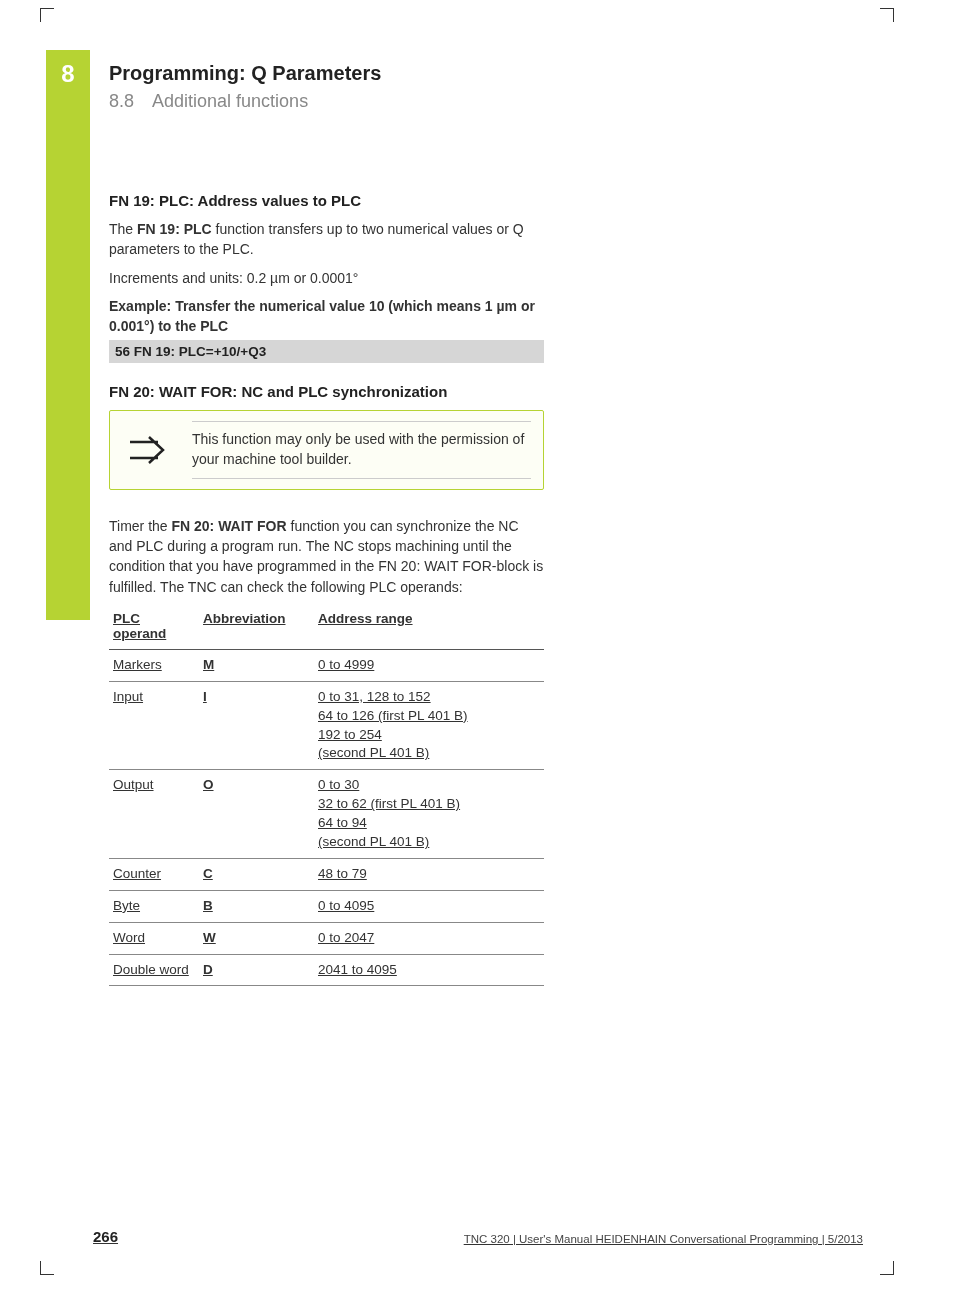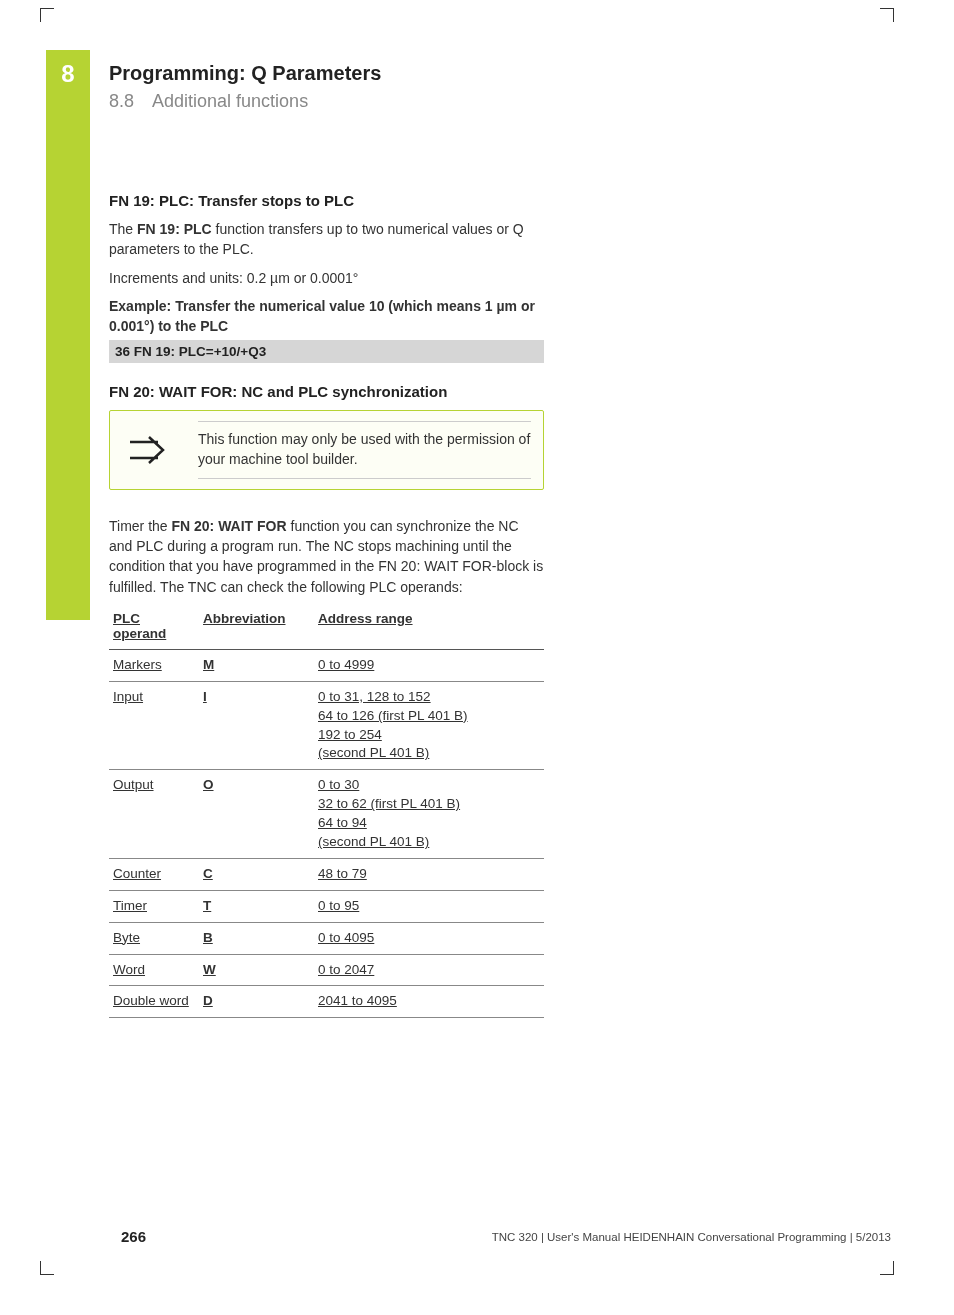--- a/index.html
+++ b/index.html
@@ -56,39 +56,40 @@
     color:#222;
   }
   .note-box {
     border: 1px solid #b6d333;
     background: #fdfef5;
     border-radius: 2px;
     padding: 10px 12px 10px 12px;
     margin: 10px 0 26px 0;
     display: flex;
     align-items: center;
-    gap: 20px;
+    gap: 14px;
   }
   .note-icon { flex: 0 0 56px; height:40px; display:flex; align-items:center; justify-content:center;}
   .note-icon svg { width: 46px; height: 32px; stroke:#222; stroke-width:2.5; fill:none;}
   .note-text { font-size: 14px; line-height:1.4; border-top:1px solid #ccc; border-bottom:1px solid #ccc; padding:8px 0;}
   table { border-collapse: collapse; width: 100%; margin-top:6px;text-decoration:underline;}
   th { text-align:left; font-size:13.5px; font-weight:bold; border-bottom:1.5px solid #555; padding:6px 4px 8px 4px; vertical-align:top;}
   td { text-align:left; font-size:13.5px; border-bottom:1px solid #888; padding:6px 4px; vertical-align:top; line-height:1.4;}
   td.abbr { font-weight:bold;}
   .col1 { width: 90px;}
   .col2 { width: 115px;}
   .footer {
     position:absolute;
     bottom:70px;
-    left:121px;
+    left:93px;
     width: 770px;
     display:flex;
     justify-content:space-between;
-    align-items:center;
+    align-items:flex-end;
+    text-decoration:underline;
   }
   .page-num { font-weight:bold; font-size:15px; color:#222;}
   .footer-text { font-size:11.5px; color:#444;}
 </style>
 </head>
 <body>
 
 <div class="crop-tl"></div>
 <div class="crop-tr"></div>
 <div class="crop-bl"></div>
@@ -96,27 +97,27 @@
 
 <div class="green-bar"></div>
 <div class="chapter-badge">8</div>
 
 <div class="content">
   <div class="h1">Programming: Q Parameters</div>
   <div class="h2">
     <span class="num">8.8</span><span>Additional functions</span>
   </div>
 
-  <div class="h3">FN 19: PLC: Transfer stops to PLC</div>
+  <div class="h3">FN 19: PLC: Address values to PLC</div>
   <p>
     <span>The </span><span class="bold">FN 19: PLC</span><span> function transfers up to two numerical values or Q parameters to the PLC.</span>
   </p>
   <p>Increments and units: 0.2 µm or 0.0001°</p>
   <p class="example-label">Example: Transfer the numerical value 10 (which means 1 µm or 0.001°) to the PLC</p>
-  <div class="code-block">36 FN 19: PLC=+10/+Q3</div>
+  <div class="code-block">56 FN 19: PLC=+10/+Q3</div>
 
   <div class="h3">FN 20: WAIT FOR: NC and PLC synchronization</div>
   <div class="note-box">
     <div class="note-icon">
       <svg viewBox="0 0 46 32">
           <path d="M3 8 h28 M3 24 h28 M22 3 l14 13 l-14 13"></path>
         </svg>
     </div>
     <div class="note-text">This function may only be used with the permission of your machine tool builder.</div>
   </div>
@@ -147,25 +148,20 @@
           <td class="col1">Output</td>
           <td class="col2 abbr">O</td>
           <td>0 to 30<br>32 to 62 (first PL 401 B)<br>64 to 94<br>(second PL 401 B)</td>
         </tr>
         <tr>
           <td class="col1">Counter</td>
           <td class="col2 abbr">C</td>
           <td>48 to 79</td>
         </tr>
         <tr>
-          <td class="col1">Timer</td>
-          <td class="col2 abbr">T</td>
-          <td>0 to 95</td>
-        </tr>
-        <tr>
           <td class="col1">Byte</td>
           <td class="col2 abbr">B</td>
           <td>0 to 4095</td>
         </tr>
         <tr>
           <td class="col1">Word</td>
           <td class="col2 abbr">W</td>
           <td>0 to 2047</td>
         </tr>
         <tr>

